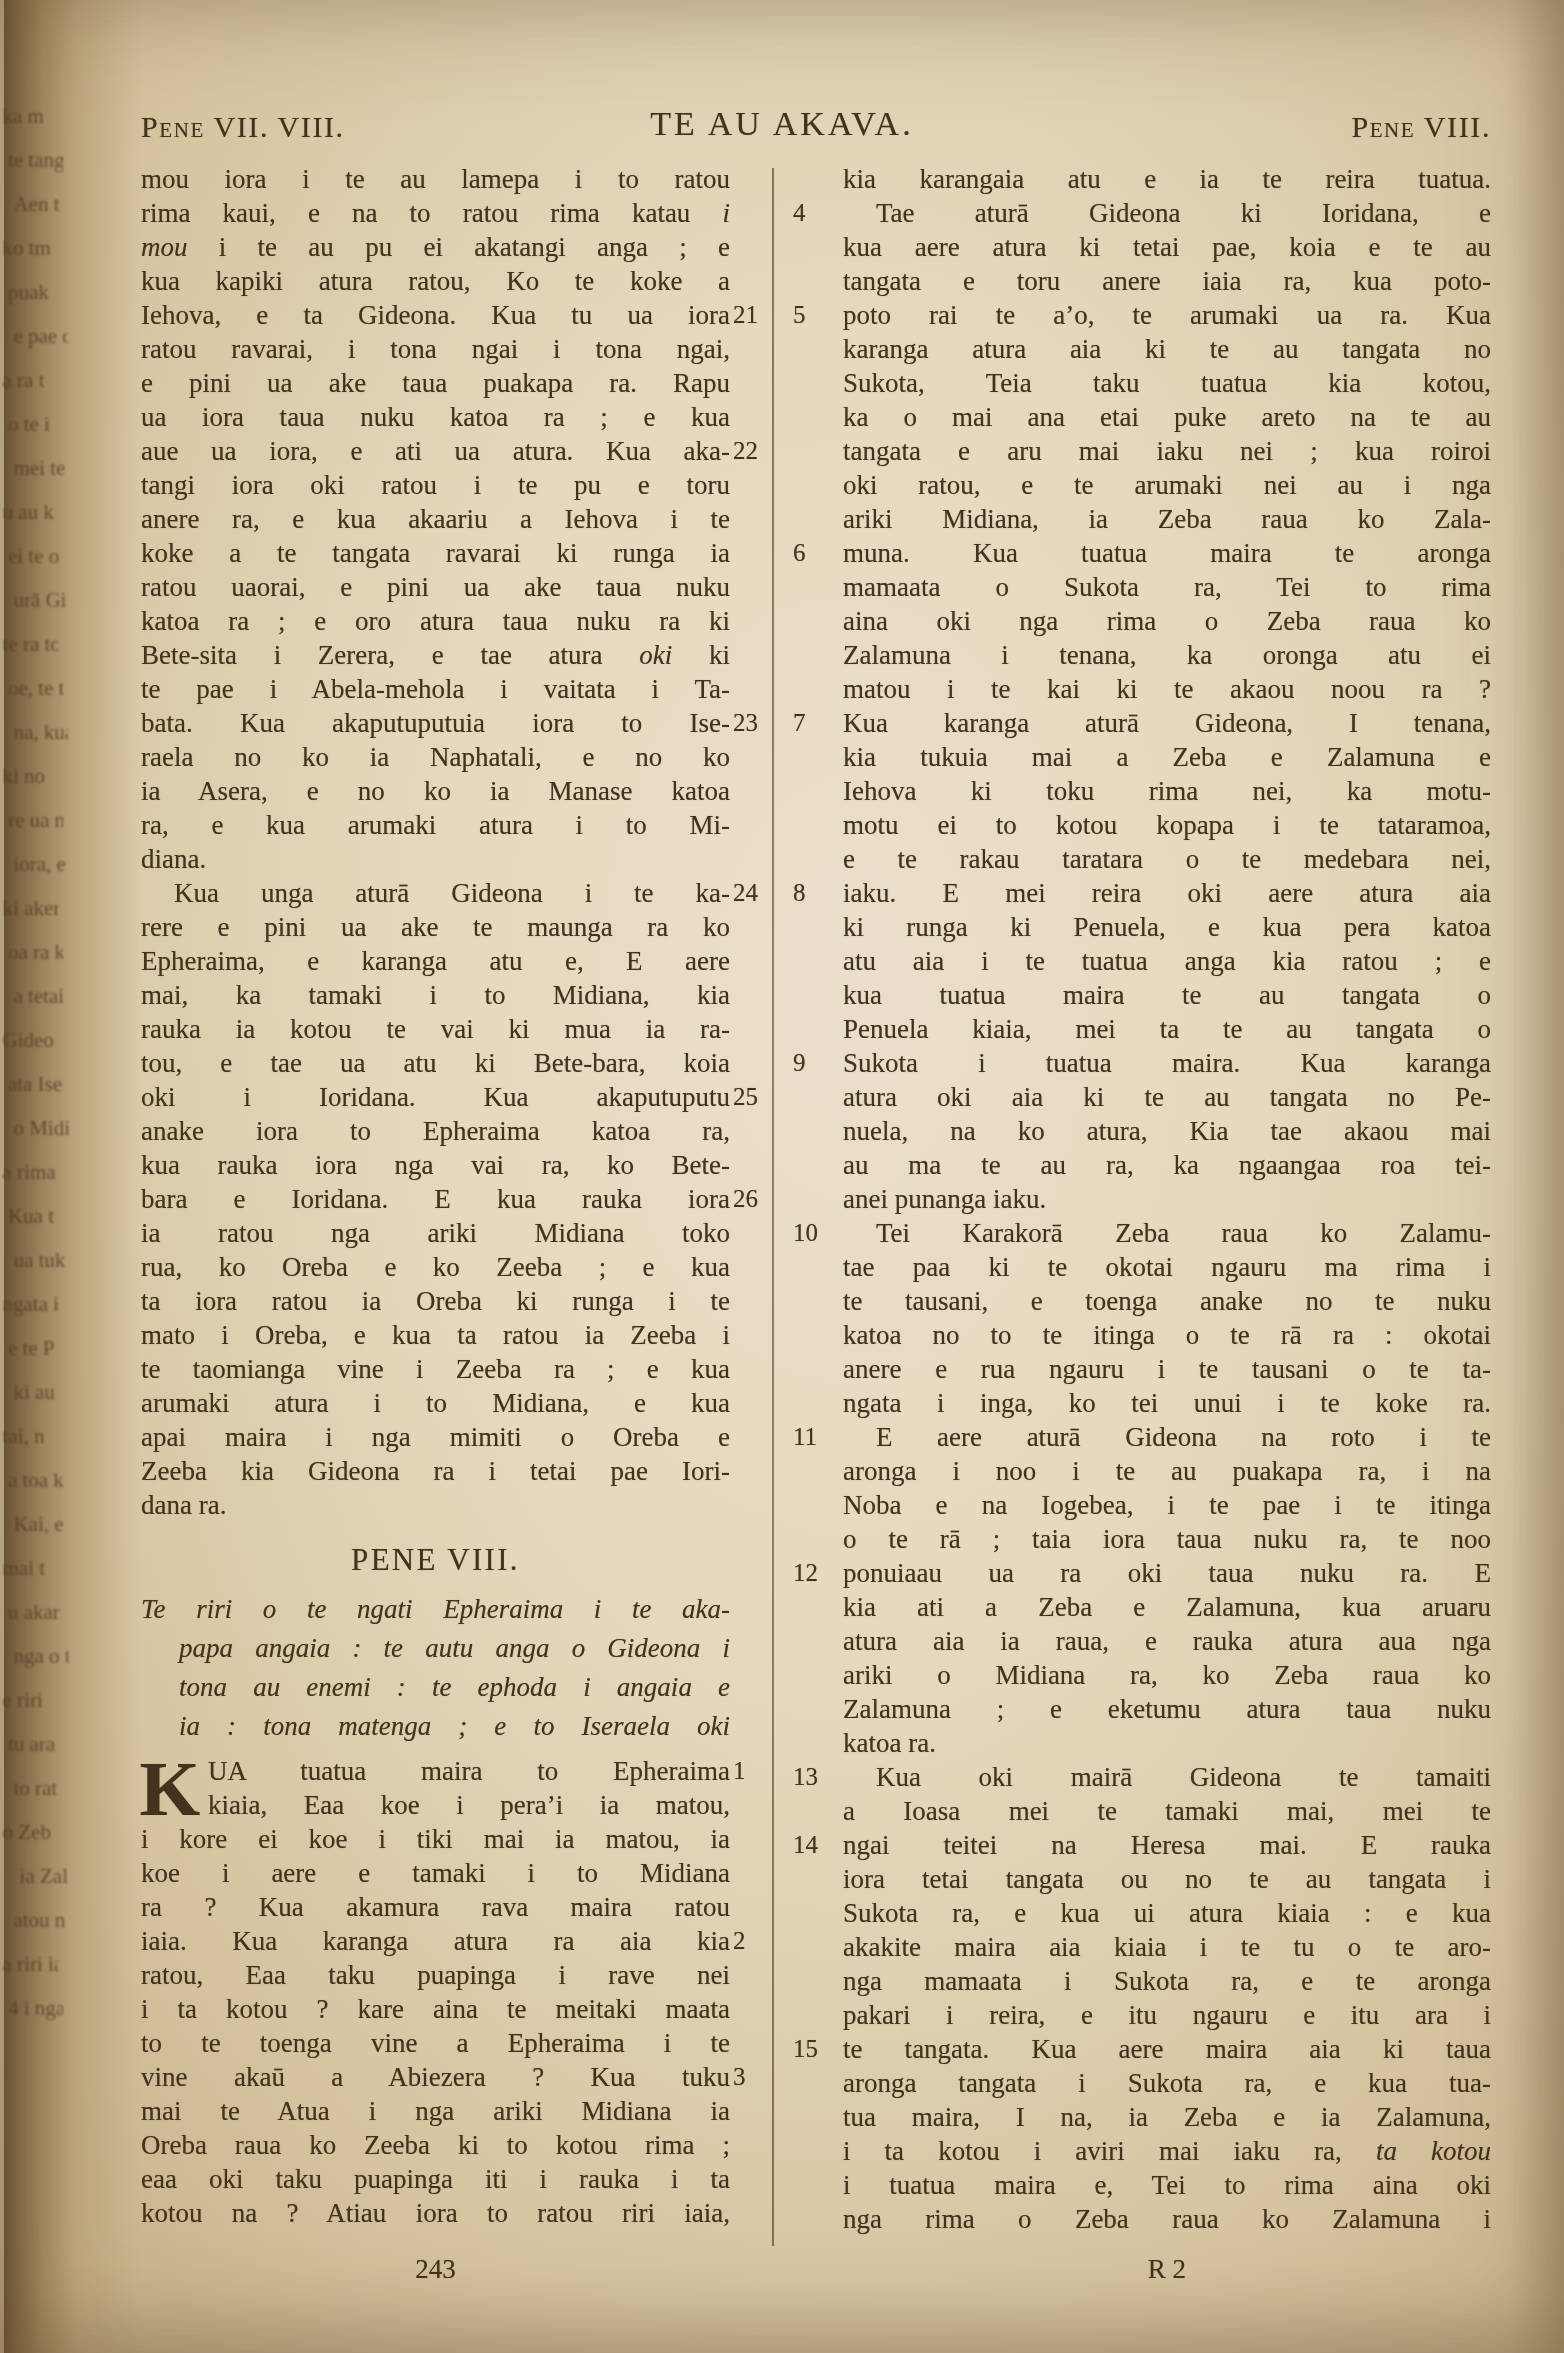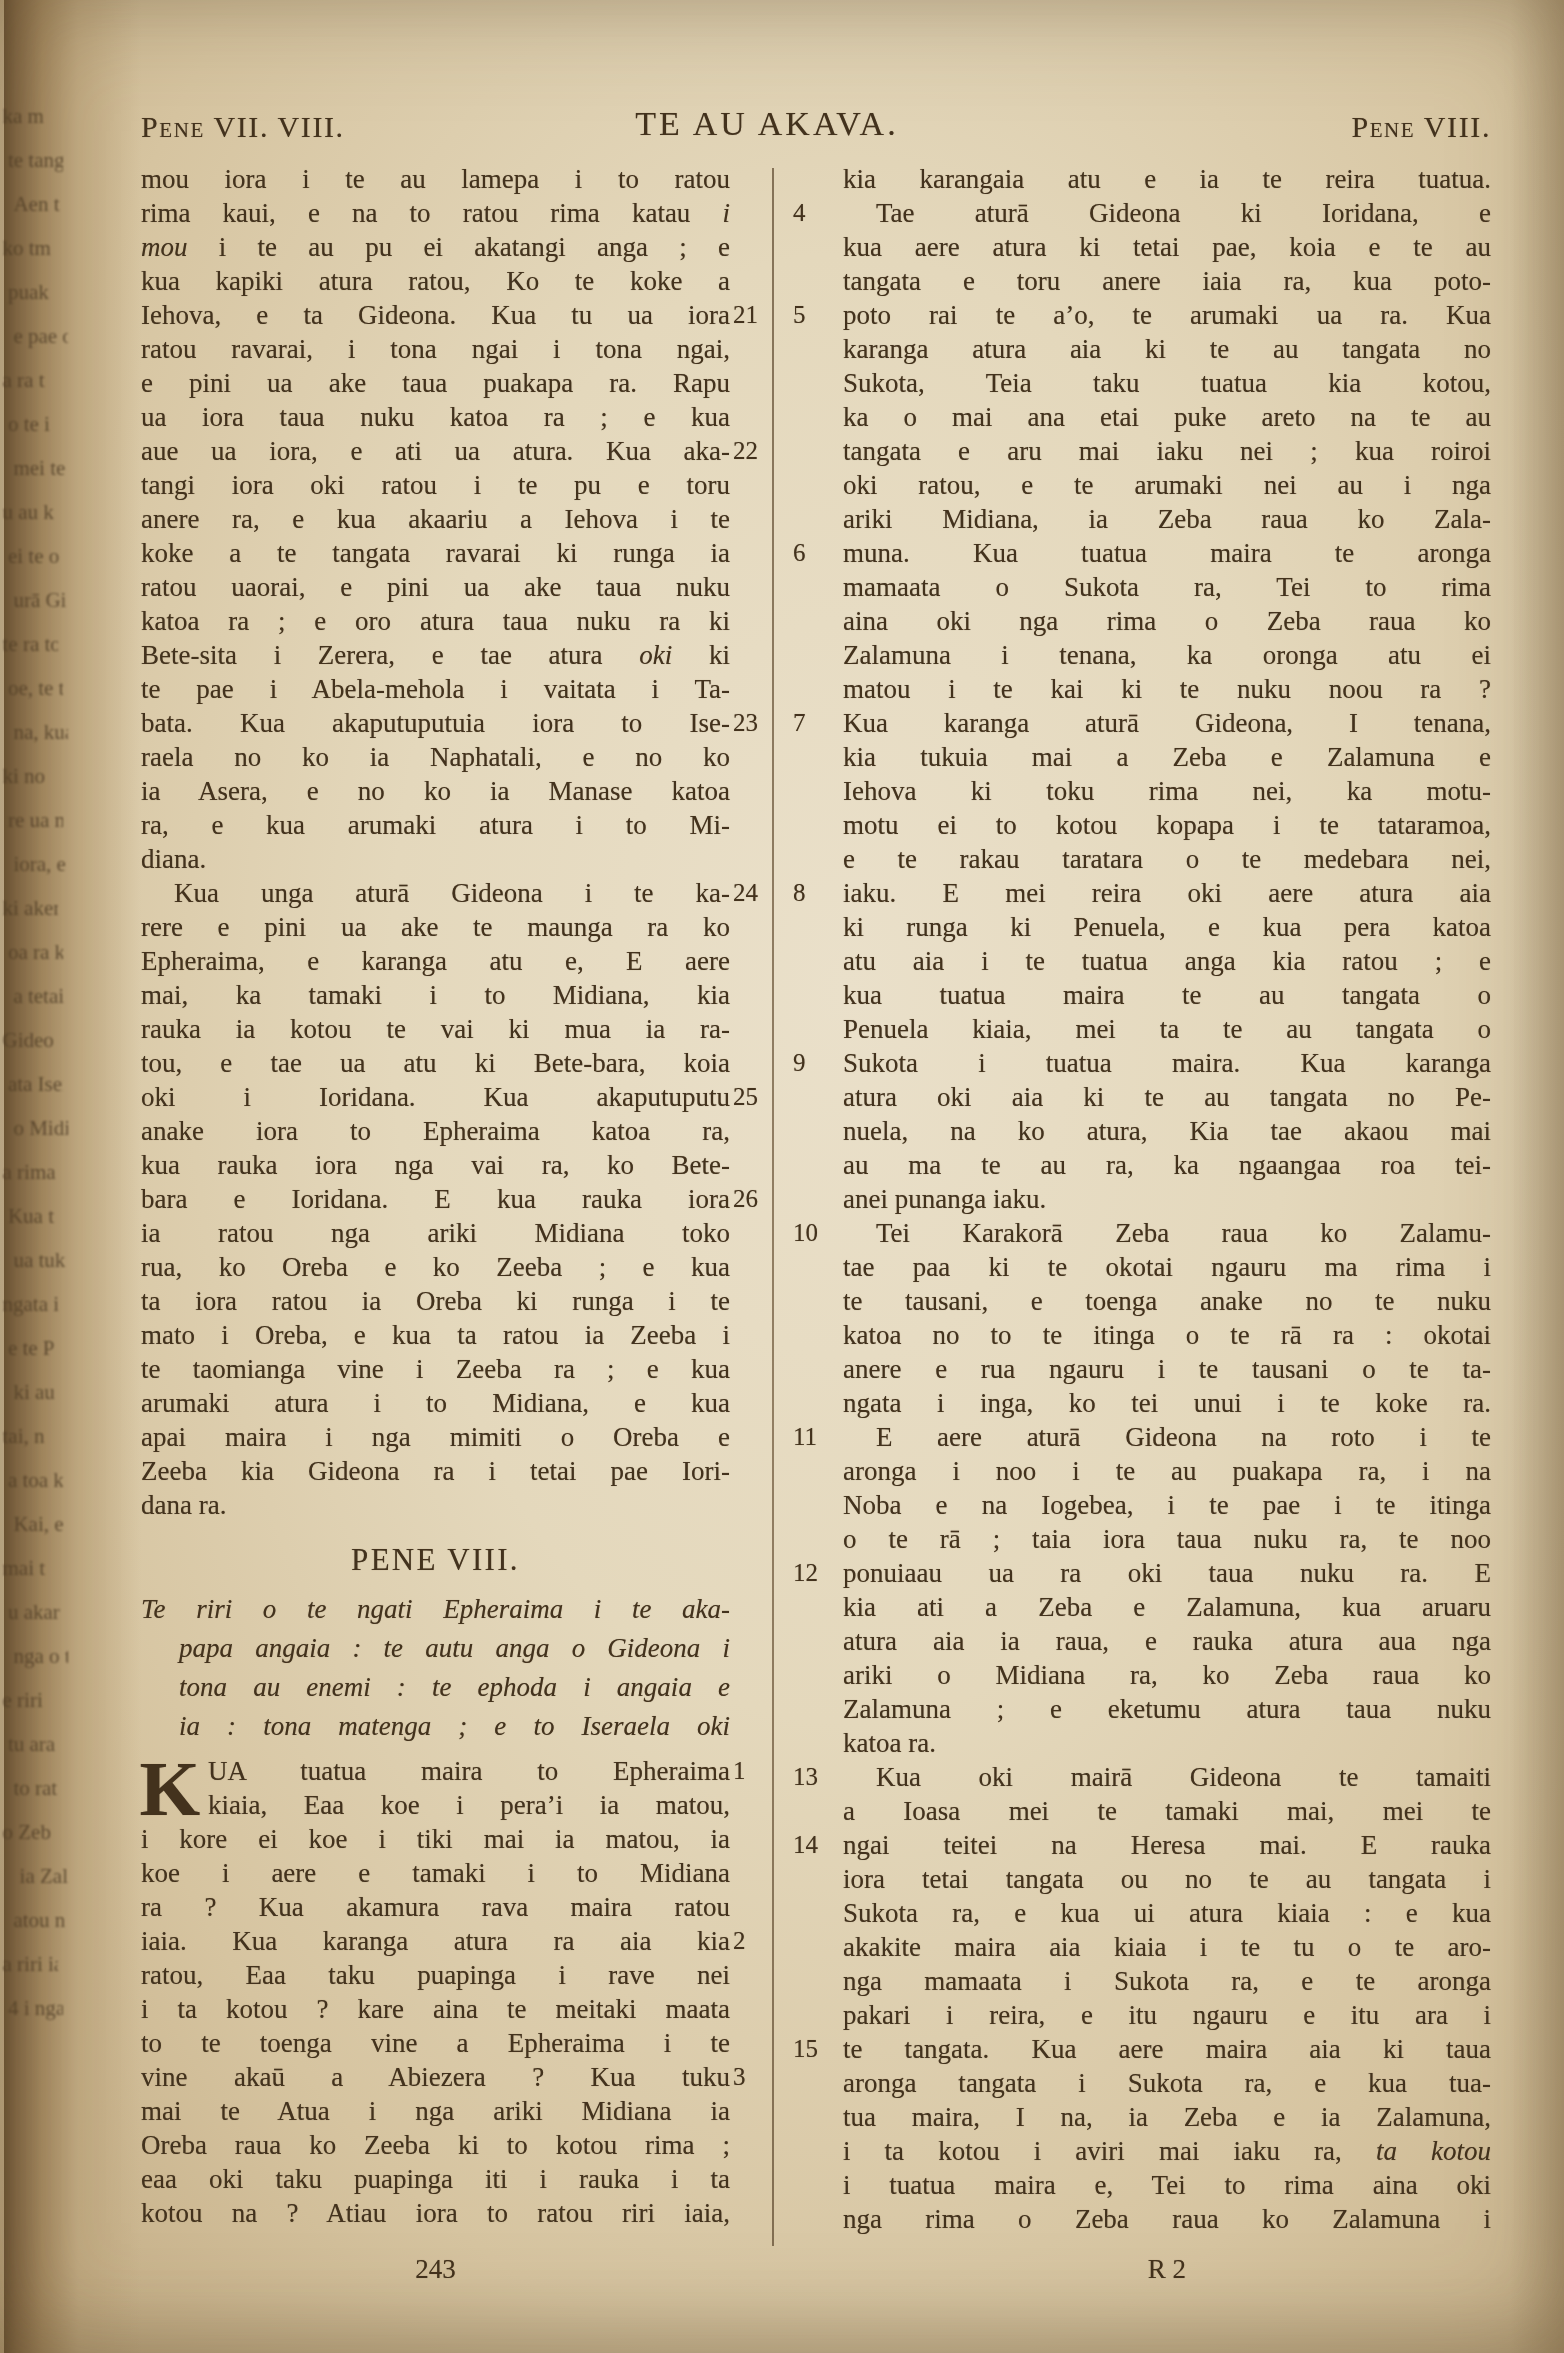--- a/index.html
+++ b/index.html
@@ -22,21 +22,21 @@
   .frag {
     color:#4e3c26; font-size:21px; line-height:44px; white-space:nowrap;
     filter: blur(0.9px); opacity:.8; overflow:hidden; width:55px;
   }
   .right-shade { position:absolute; right:0; top:0; width:55px; height:100%;
     background: linear-gradient(270deg, rgba(120,95,60,.25), rgba(120,95,60,0)); pointer-events:none; }
 
   .ink { text-shadow: 0 0 0.8px rgba(62,46,27,.45); }
 
   .header-left  { position:absolute; left:141px; top:110px; font-size:30px; font-variant-caps:small-caps; letter-spacing:1.6px; }
-  .header-center{ position:absolute; left:591px; top:105px; width:352px; text-align:center; font-size:34px; letter-spacing:3.1px; }
+  .header-center{ position:absolute; left:606px; top:105px; width:352px; text-align:center; font-size:34px; letter-spacing:3.1px; }
   .header-right { position:absolute; left:1221px; top:110px; width:270px; text-align:right; font-size:30px; font-variant-caps:small-caps; letter-spacing:1.6px; }
 
   .divider { position:absolute; left:772px; top:168px; width:1.6px; height:2078px;
     background:linear-gradient(#5c472d,#6d5639 60%,#5c472d); opacity:.7; }
 
   .col { position:absolute; top:162px; }
   .col-left  { left:141px; width:589px; }
   .col-right { left:843px; width:648px; }
 
   .line {
@@ -198,21 +198,21 @@
       <div class="line">karanga atura aia ki te au tangata no</div>
       <div class="line">Sukota, Teia taku tuatua kia kotou,</div>
       <div class="line">ka o mai ana etai puke areto na te au</div>
       <div class="line">tangata e aru mai iaku nei ; kua roiroi</div>
       <div class="line">oki ratou, e te arumaki nei au i nga</div>
       <div class="line">ariki Midiana, ia Zeba raua ko Zala-</div>
       <div class="line"><span class="vnum">6</span>muna.  Kua tuatua maira te aronga</div>
       <div class="line">mamaata o Sukota ra, Tei to rima</div>
       <div class="line">aina oki nga rima o Zeba raua ko</div>
       <div class="line">Zalamuna i tenana, ka oronga atu ei</div>
-      <div class="line">matou i te kai ki te nuku noou ra ?</div>
+      <div class="line">matou i te kai ki te akaou noou ra ?</div>
       <div class="line"><span class="vnum">7</span>Kua karanga aturā Gideona, I tenana,</div>
       <div class="line">kia tukuia mai a Zeba e Zalamuna e</div>
       <div class="line">Iehova ki toku rima nei, ka motu-</div>
       <div class="line">motu ei to kotou kopapa i te tataramoa,</div>
       <div class="line">e te rakau taratara o te medebara nei,</div>
       <div class="line"><span class="vnum">8</span>iaku.  E mei reira oki aere atura aia</div>
       <div class="line">ki runga ki Penuela, e kua pera katoa</div>
       <div class="line">atu aia i te tuatua anga kia ratou ; e</div>
       <div class="line">kua tuatua maira te au tangata o</div>
       <div class="line">Penuela kiaia, mei ta te au tangata o</div>

